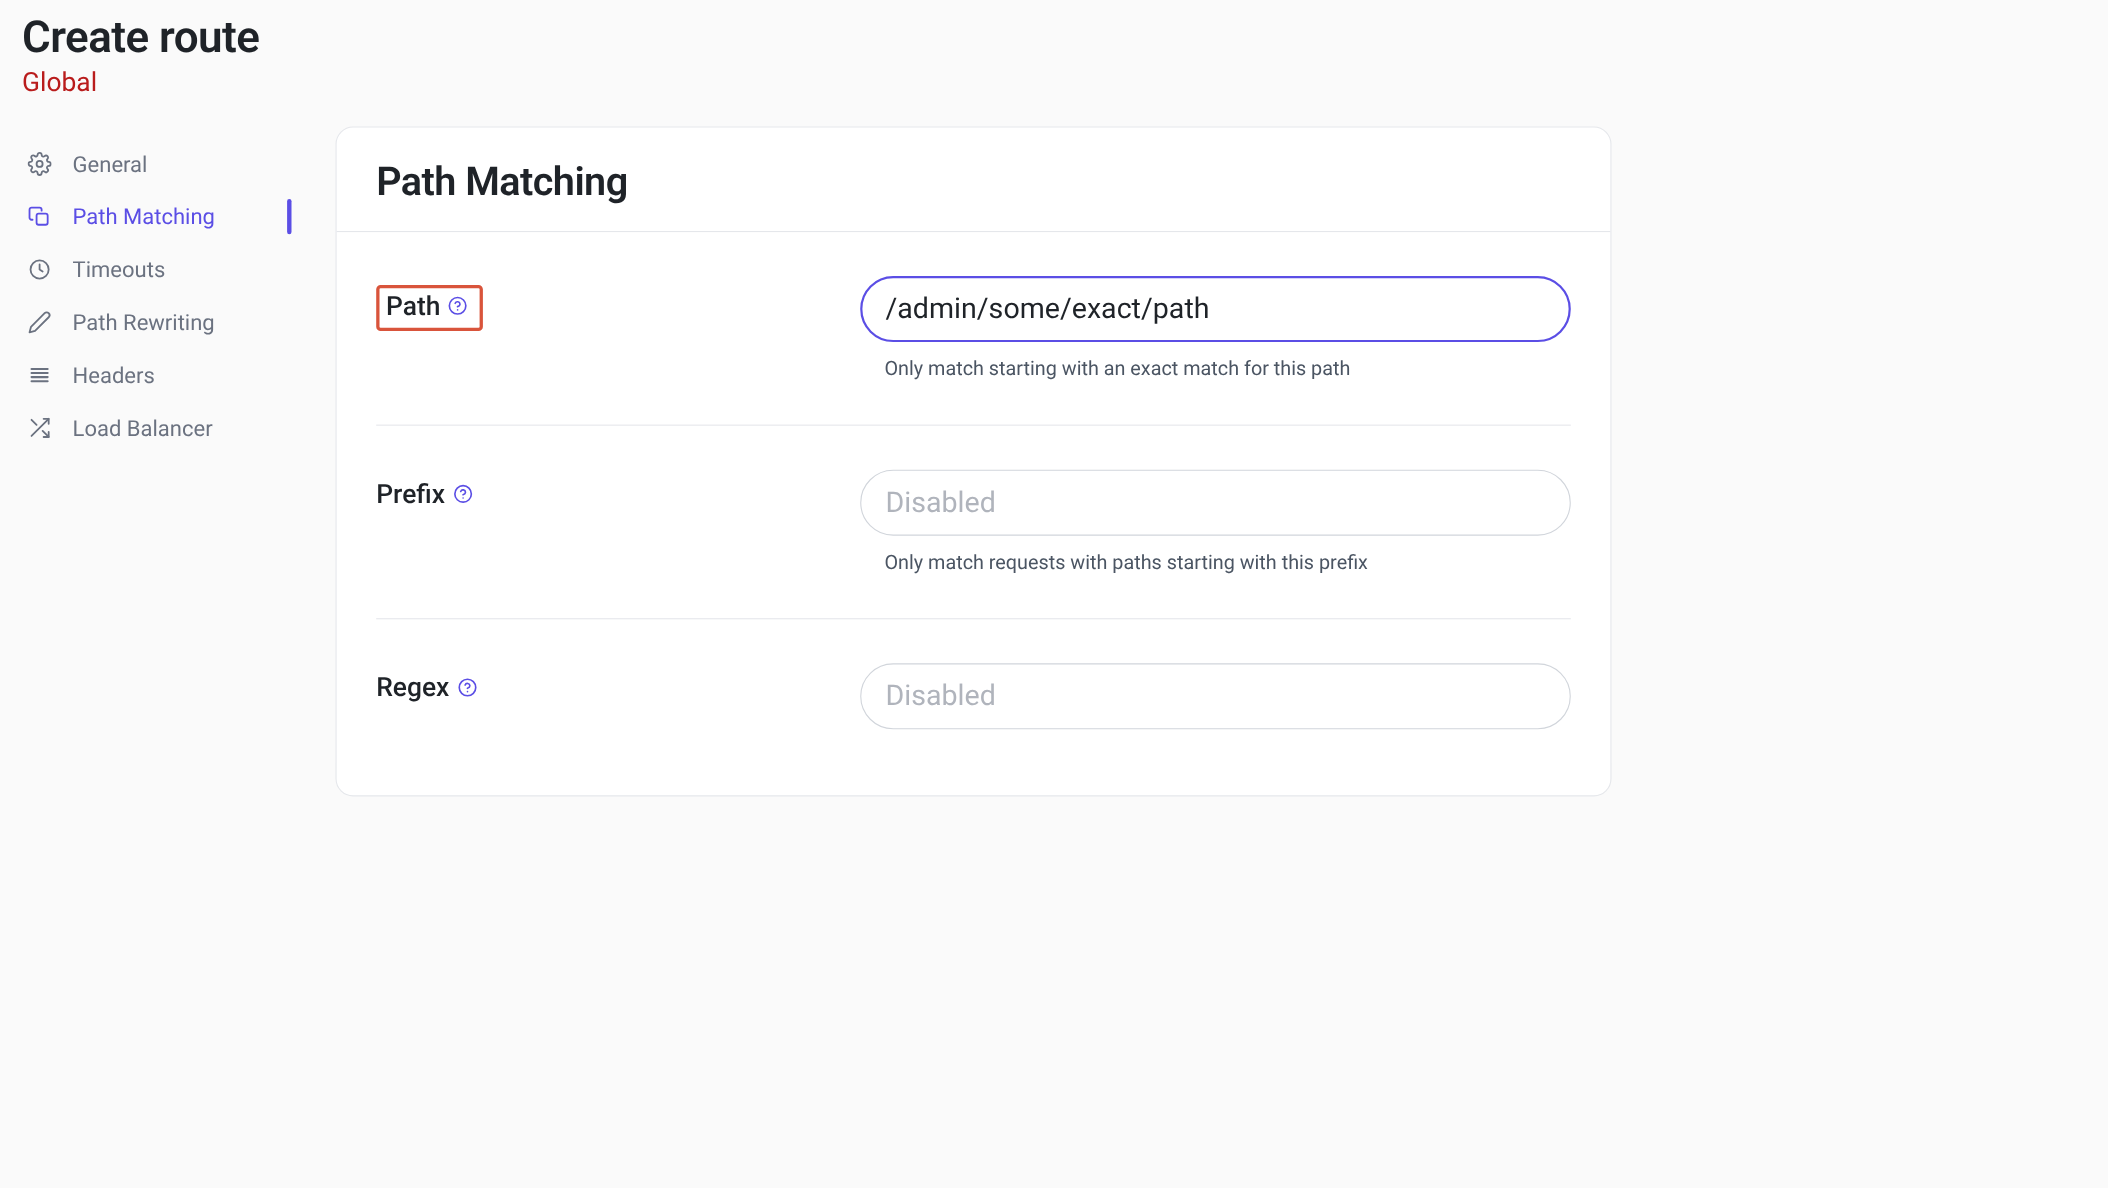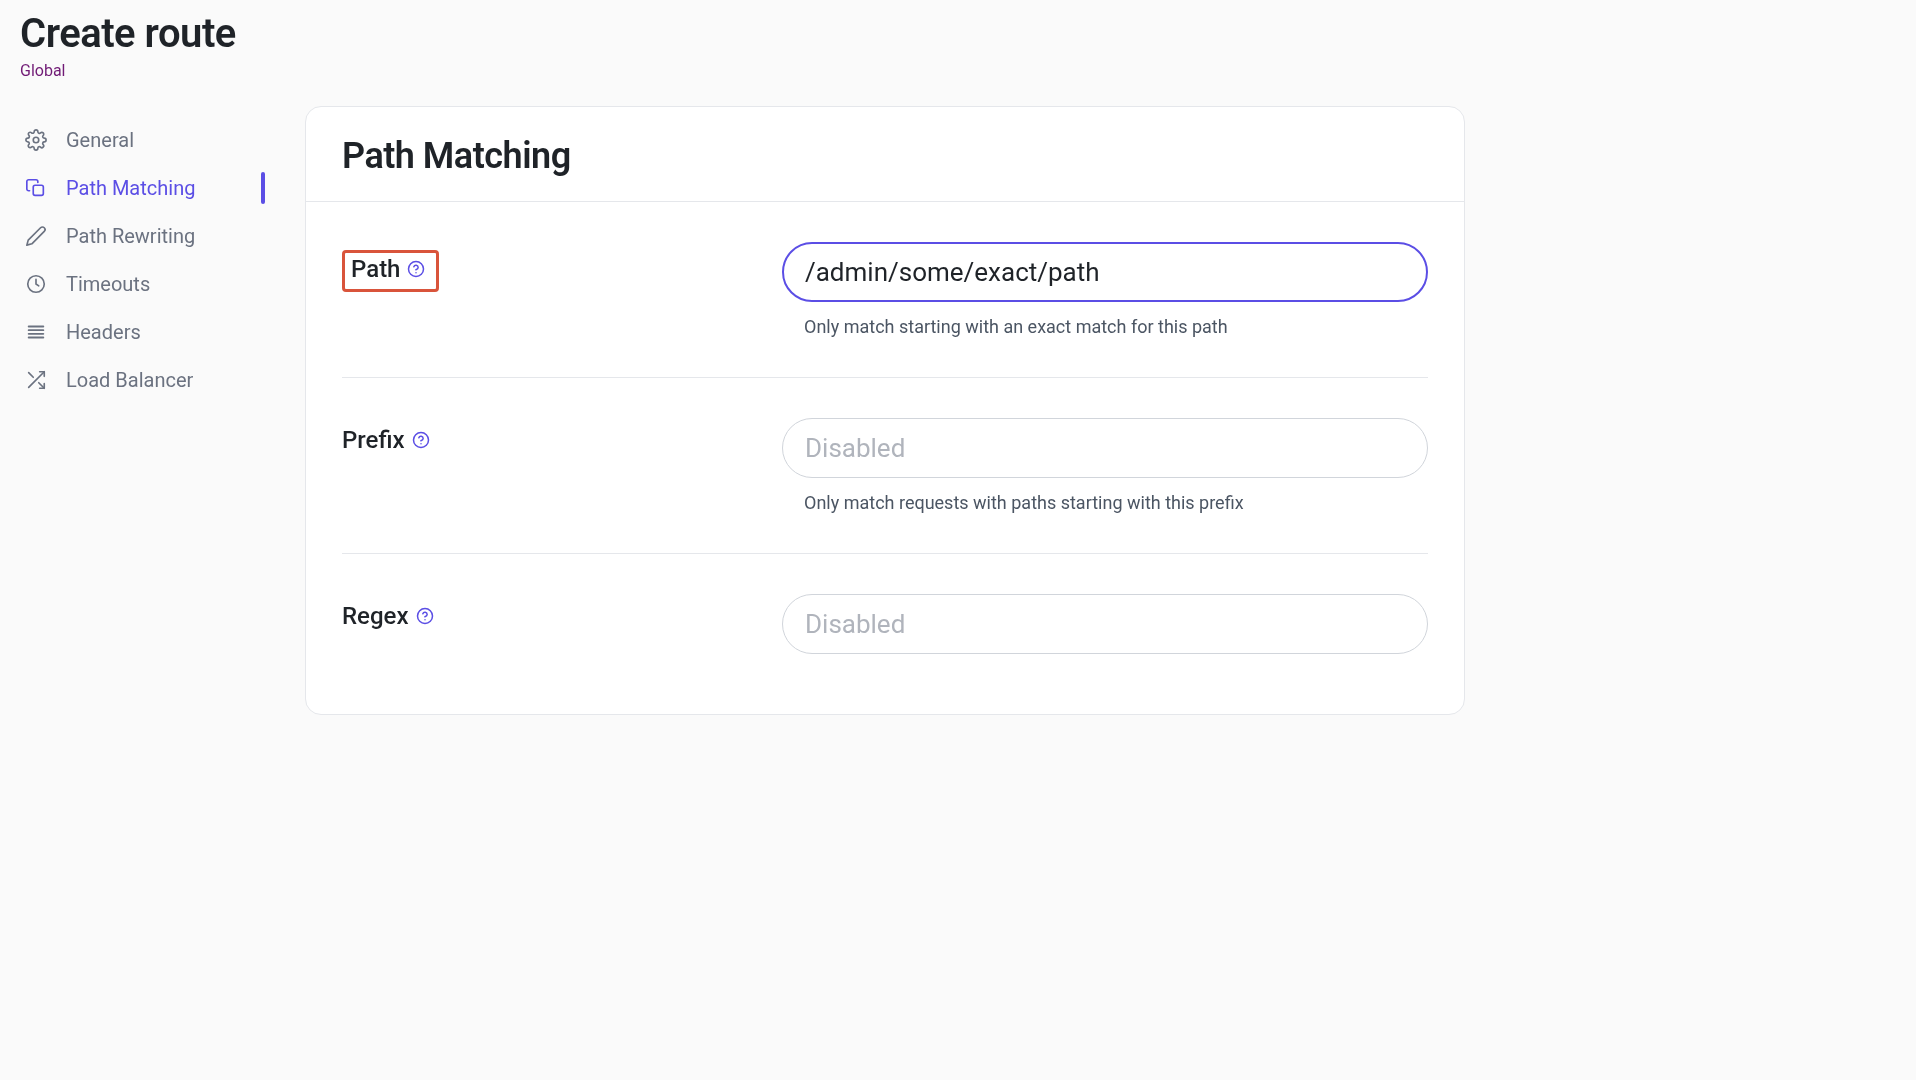--- a/index.html
+++ b/index.html
@@ -16,22 +16,22 @@
     .header {
       margin-bottom: 26px;
     }
     .page-title {
       font-size: 40px;
       font-weight: 600;
       color: #1f2328;
       letter-spacing: -0.5px;
     }
     .page-subtitle {
-      font-size: 16px;
-      color: #701a75;
+      font-size: 24px;
+      color: #b91c1c;
       margin-top: 4px;
     }
     .layout {
       display: flex;
       gap: 40px;
     }
     .sidebar {
       width: 245px;
       flex-shrink: 0;
       padding-top: 10px;
@@ -197,34 +197,34 @@
           <rect x="9" y="9" width="11" height="11" rx="2"></rect>
           <path d="M5 15H4a2 2 0 0 1-2-2V5a2 2 0 0 1 2-2h8a2 2 0 0 1 2 2v1"></path>
         </svg>
       </span>
       <span>Path Matching</span>
     </div>
 
     <div class="sidebar-item">
       <span class="icon-slot">
         <svg viewBox="0 0 24 24" stroke-width="1.8" stroke-linecap="round" stroke-linejoin="round">
-          <path d="M17 3a2.8 2.8 0 0 1 4 4L7.5 20.5 2 22l1.5-5.5L17 3z"></path>
-        </svg>
-      </span>
-      <span>Path Rewriting</span>
-    </div>
-
-    <div class="sidebar-item">
-      <span class="icon-slot">
-        <svg viewBox="0 0 24 24" stroke-width="1.8" stroke-linecap="round" stroke-linejoin="round">
           <circle cx="12" cy="12" r="9"></circle>
           <polyline points="12 7 12 12 15 14"></polyline>
         </svg>
       </span>
       <span>Timeouts</span>
+    </div>
+
+    <div class="sidebar-item">
+      <span class="icon-slot">
+        <svg viewBox="0 0 24 24" stroke-width="1.8" stroke-linecap="round" stroke-linejoin="round">
+          <path d="M17 3a2.8 2.8 0 0 1 4 4L7.5 20.5 2 22l1.5-5.5L17 3z"></path>
+        </svg>
+      </span>
+      <span>Path Rewriting</span>
     </div>
 
     <div class="sidebar-item">
       <span class="icon-slot">
         <svg viewBox="0 0 24 24" stroke-width="2" stroke-linecap="round">
           <line x1="4" y1="6" x2="20" y2="6"></line>
           <line x1="4" y1="10" x2="20" y2="10"></line>
           <line x1="4" y1="14" x2="20" y2="14"></line>
           <line x1="4" y1="18" x2="20" y2="18"></line>
         </svg>

